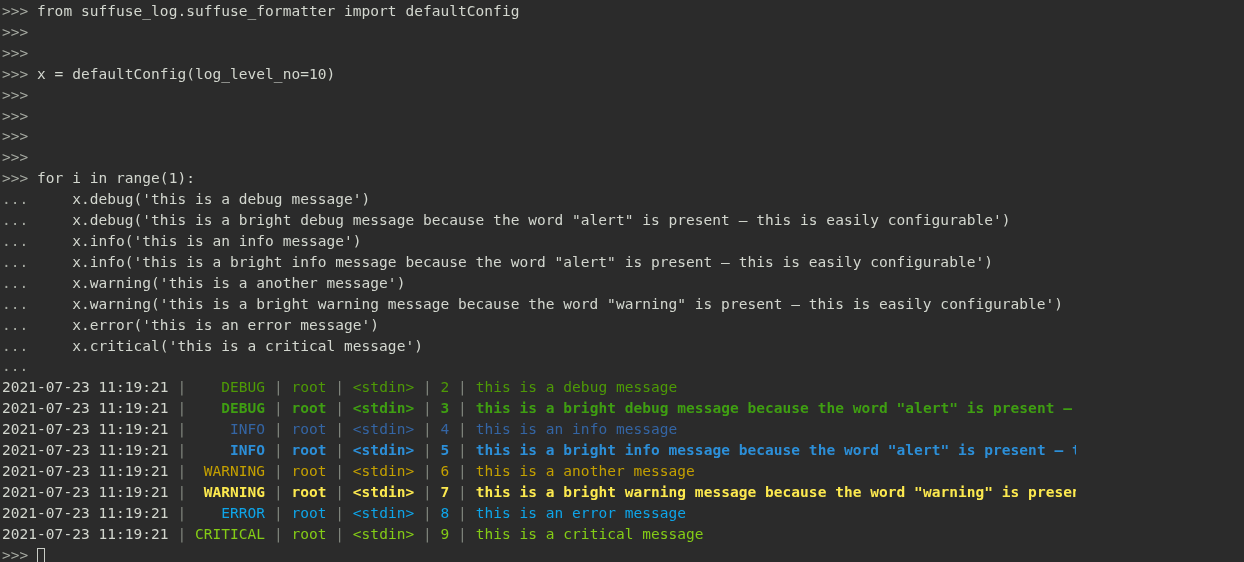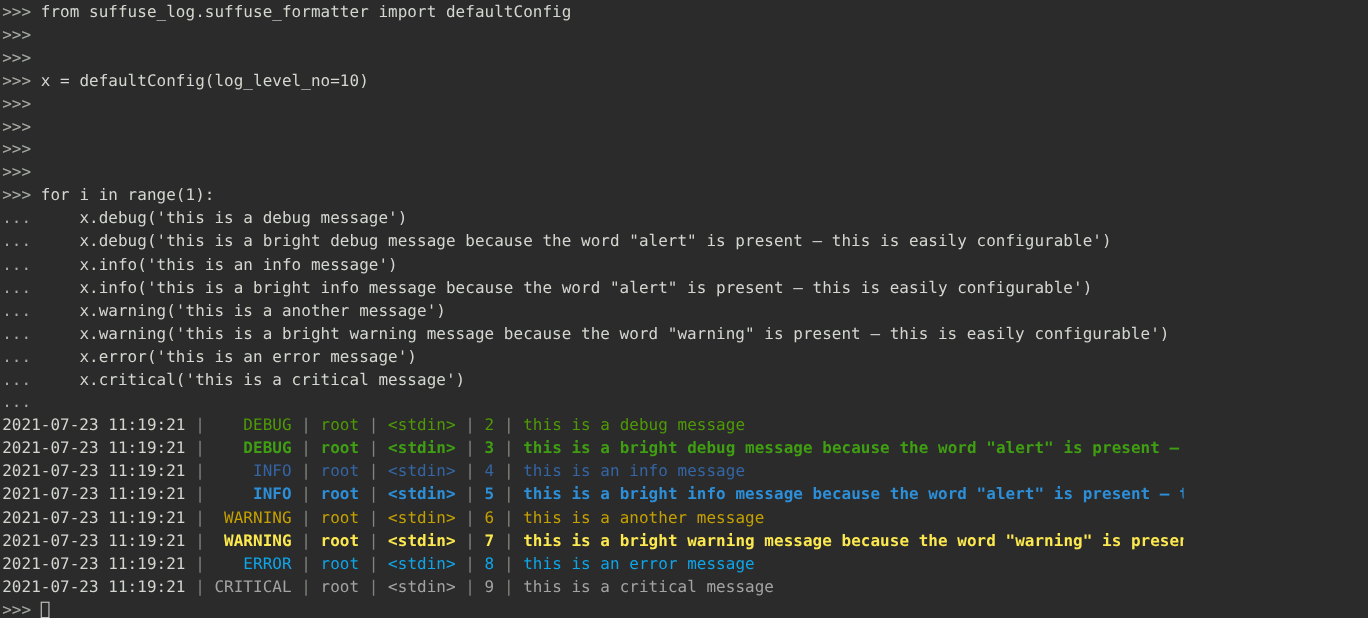--- a/index.html
+++ b/index.html
@@ -34,21 +34,21 @@
   .fg-default  { color: #d3d7cf; }
   .fg-prompt   { color: #a6aaa2; }
   .fg-sep      { color: #7f847c; }
   .fg-green    { color: #4e9a06; }
   .fg-bgreen   { color: #3f9e12; }
   .fg-blue     { color: #3465a4; }
   .fg-bblue    { color: #2c8fd8; }
   .fg-yellow   { color: #c4a000; }
   .fg-byellow  { color: #fce94f; }
   .fg-red      { color: #0ea5e9; }
-  .fg-bred     { color: #a3a3a3; }
+  .fg-bred     { color: #84cc16; }
   .bold { font-weight: bold; }
   .cursor {
     display: inline-block;
     width: 8.2px;
     height: 15px;
     vertical-align: -3px;
     border: 1px solid #c9ccc6;
     box-sizing: border-box;
     background: transparent;
   }

